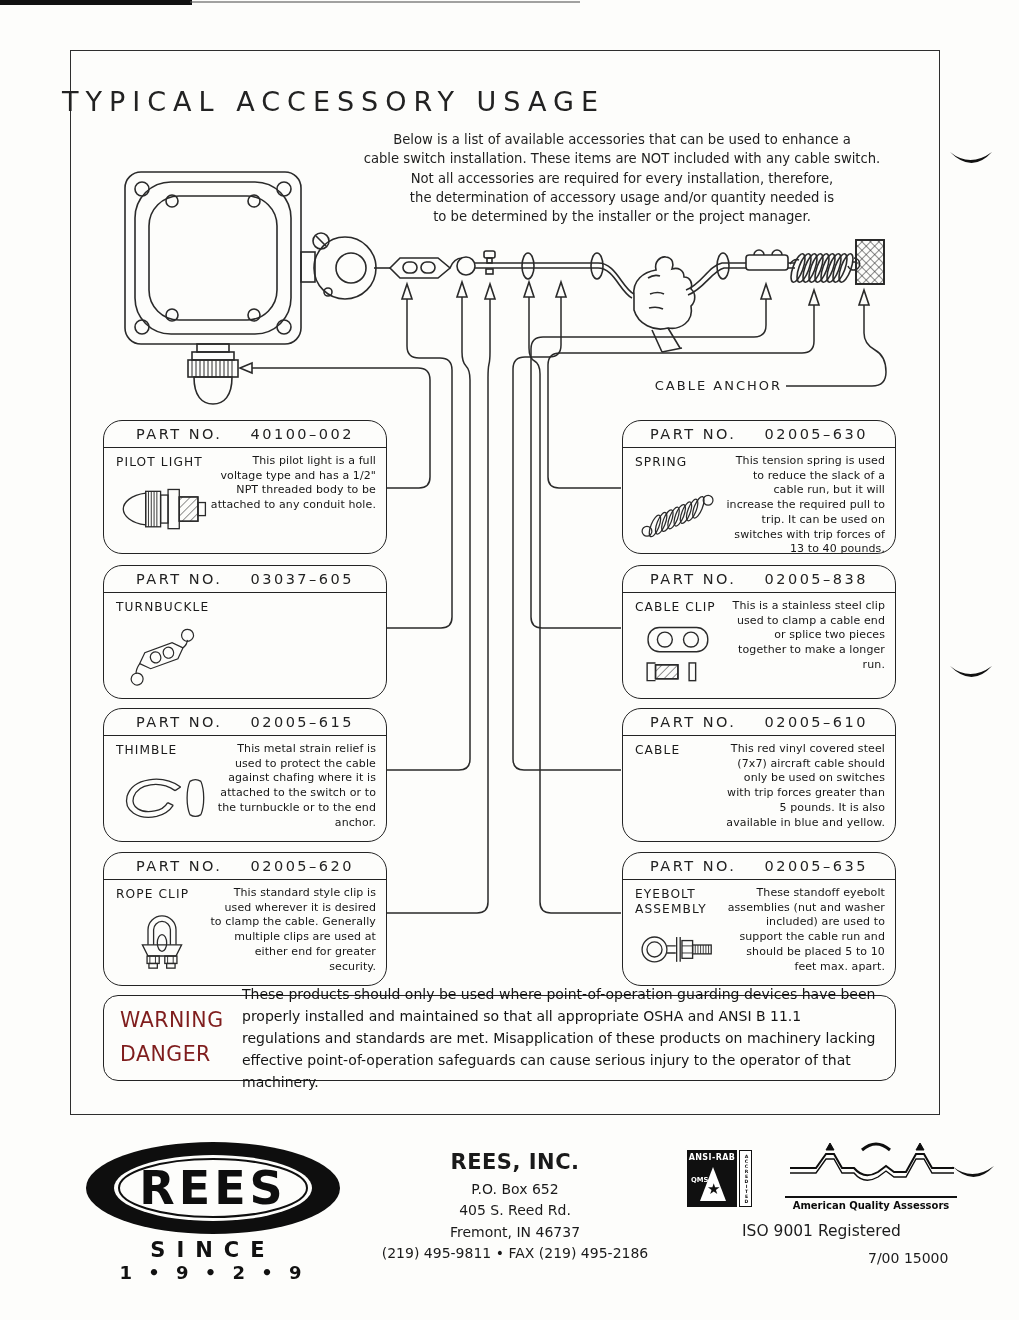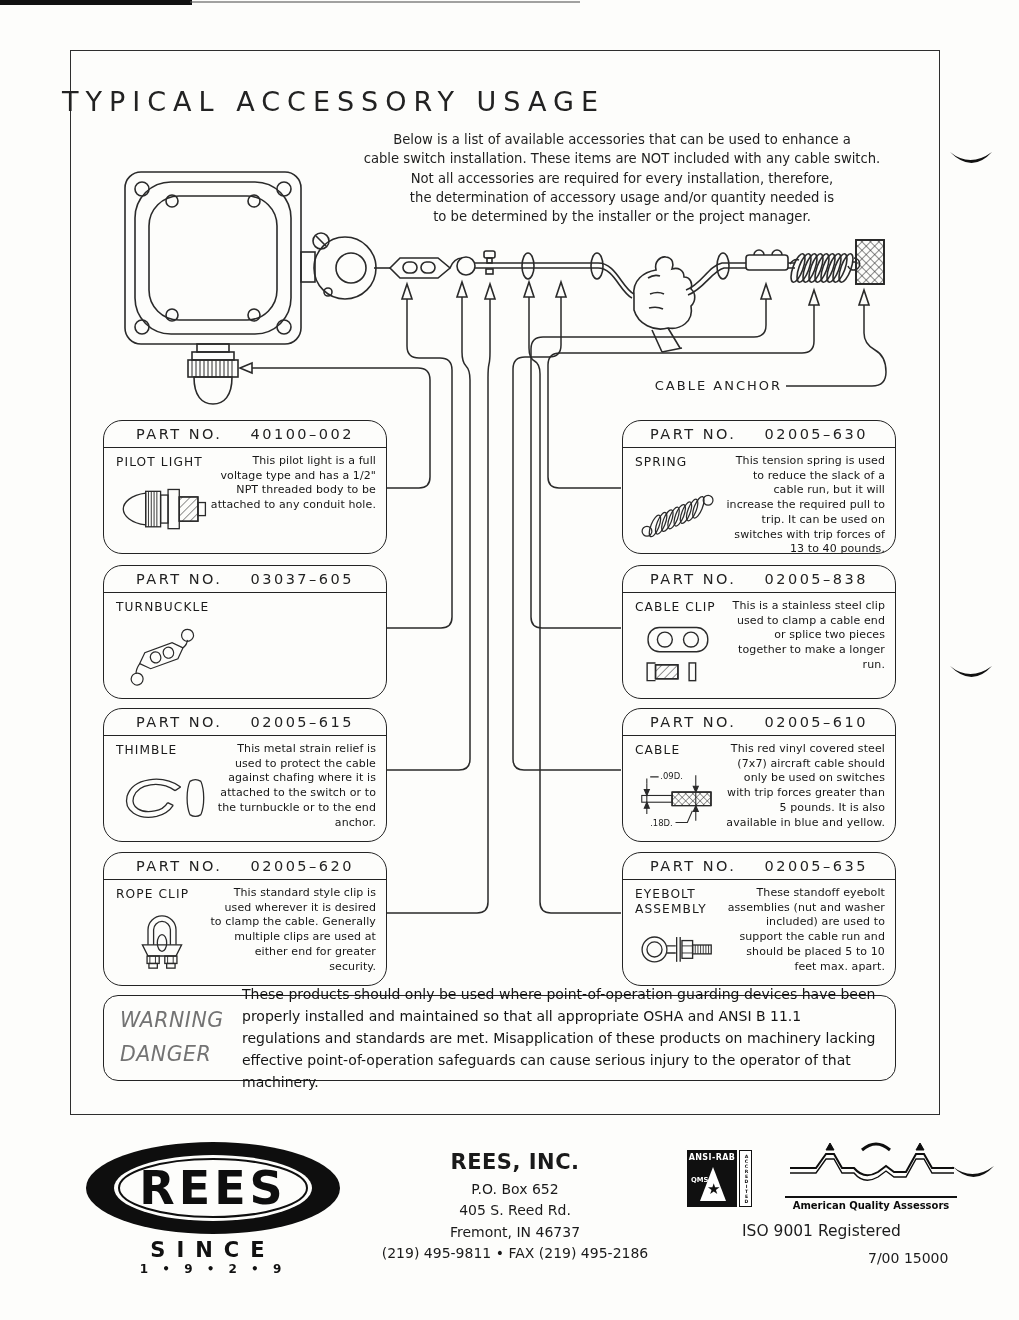--- a/index.html
+++ b/index.html
@@ -25,26 +25,26 @@
         border-bottom:1.7px solid #242424;font-size:14.5px;letter-spacing:2.5px;color:#222;}
   .pb-b{display:flex;height:103px;}
   .pb-left{width:37%;padding:7px 0 2px 12px;display:flex;flex-direction:column;box-sizing:border-box;}
   .pb-name{font-size:12.2px;letter-spacing:1.1px;line-height:1.25;}
   .pb-ic{flex:1;display:flex;align-items:center;justify-content:center;}
   .pb-desc{width:63%;box-sizing:border-box;padding:6px 10px 4px 2px;font-size:11px;line-height:1.34;
            text-align:right;letter-spacing:.1px;color:#161616;}
   
   #warnbox{left:103px;top:995px;width:793px;height:86px;z-index:2;border:1.7px solid #242424;border-radius:15px;
            background:#fdfdfb;display:flex;align-items:center;box-sizing:border-box;}
-  .warn-label{width:108px;margin-left:16px;font-size:20.5px;letter-spacing:.5px;line-height:1.65;color:#737373;font-style:italic;}
+  .warn-label{width:108px;margin-left:16px;font-size:20.5px;letter-spacing:.5px;line-height:1.65;color:#7f1d1d;}
   .warn-text{flex:1;font-size:14px;line-height:1.58;padding:0 18px 0 14px;color:#141414;}
   
   #rees-logo{left:82px;top:1140px;width:262px;height:100px;}
   #since{left:82px;top:1238px;width:262px;text-align:center;font-size:21px;font-weight:bold;letter-spacing:11px;color:#111;}
-  #since-year{left:82px;top:1262px;width:262px;text-align:center;font-size:12px;font-weight:bold;letter-spacing:5px;color:#111;}
+  #since-year{left:82px;top:1262px;width:262px;text-align:center;font-size:18px;font-weight:bold;letter-spacing:5px;color:#111;}
   #company{left:380px;top:1150px;width:270px;text-align:center;}
   #company .co-name{font-size:21px;font-weight:bold;letter-spacing:.5px;margin-bottom:5px;}
   #company .co-line{font-size:14px;line-height:1.52;}
   
   #ansi-box{left:687px;top:1150px;width:50px;height:57px;background:#101010;z-index:2;}
   #ansi-line1{left:0;top:3px;width:50px;text-align:center;color:#fff;font-size:8px;font-weight:bold;letter-spacing:.4px;}
   #ansi-line2{left:4px;top:26px;color:#fff;font-size:6.8px;font-weight:bold;}
   #ansi-tri{left:13px;top:17px;width:0;height:0;border-left:13px solid transparent;border-right:13px solid transparent;border-bottom:34px solid #fff;}
   #ansi-star{left:20px;top:30px;color:#101010;font-size:15px;}
   #ansi-strip{left:739px;top:1150px;width:13px;height:57px;border:1.2px solid #101010;box-sizing:border-box;z-index:2;
@@ -325,36 +325,20 @@
   </div>
 
   <div class="pbox pb-r r3">
     <div class="pb-h">
       <span>PART NO.</span>
       <span>02005–610</span>
     </div>
     <div class="pb-b">
       <div class="pb-left">
         <div class="pb-name">CABLE</div>
-        <div class="pb-ic">
-          <svg width="100" height="76" viewBox="0 0 105 78" stroke="#2a2a2a" stroke-width="1.3" fill="none">
-            <path d="M18,14 h10 M14,16 v6"></path>
-            <text x="30" y="16" font-size="10" fill="#222" stroke="none">.09D.</text>
-            <rect x="8" y="36" width="36" height="8"></rect>
-            <rect x="44" y="32" width="46" height="16" fill="url(#h45)"></rect>
-            <rect x="44" y="32" width="46" height="16" fill="url(#h135)"></rect>
-            <rect x="44" y="32" width="46" height="16"></rect>
-            <line x1="14" y1="22" x2="14" y2="58"></line>
-            <path d="M14,36 l-3,-7 h6 Z M14,44 l-3,7 h6 Z" fill="#2a2a2a"></path>
-            <line x1="72" y1="12" x2="72" y2="66"></line>
-            <path d="M72,32 l-3,-7 h6 Z M72,48 l-3,7 h6 Z" fill="#2a2a2a"></path>
-            <text x="18" y="72" font-size="10" fill="#222" stroke="none">.18D.</text>
-            <path d="M48,68 h14 l6,-14"></path>
-          </svg>
-        </div>
       </div>
       <div class="pb-desc">This red vinyl covered steel (7x7) aircraft cable should only be used on switches with trip forces greater than 5 pounds. It is also available in blue and yellow.</div>
     </div>
   </div>
 
   <div class="pbox pb-l r4">
     <div class="pb-h">
       <span>PART NO.</span>
       <span>02005–620</span>
     </div>

